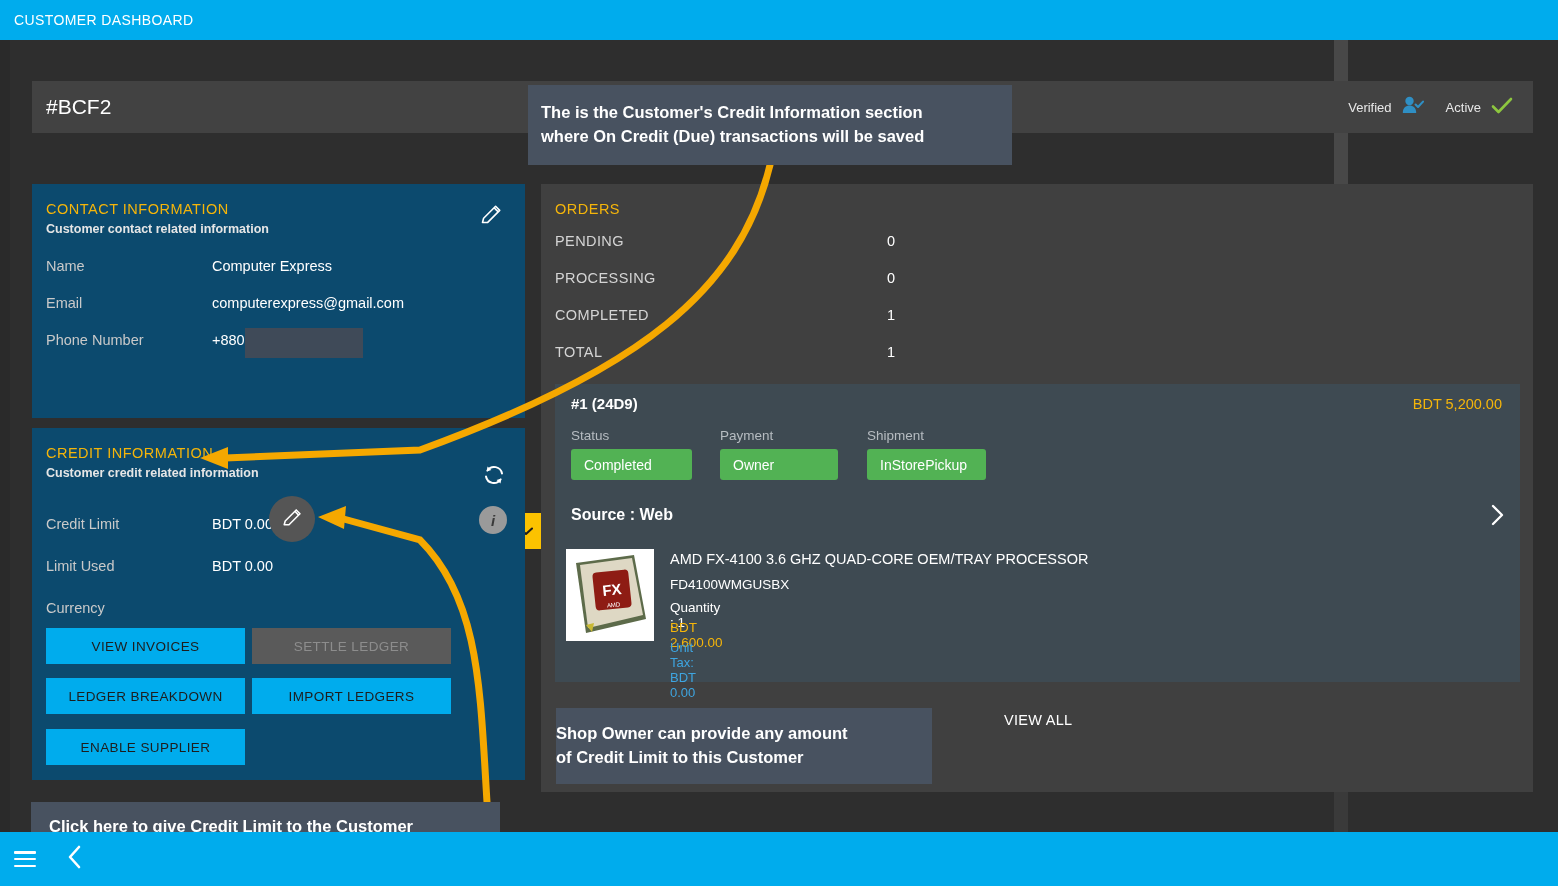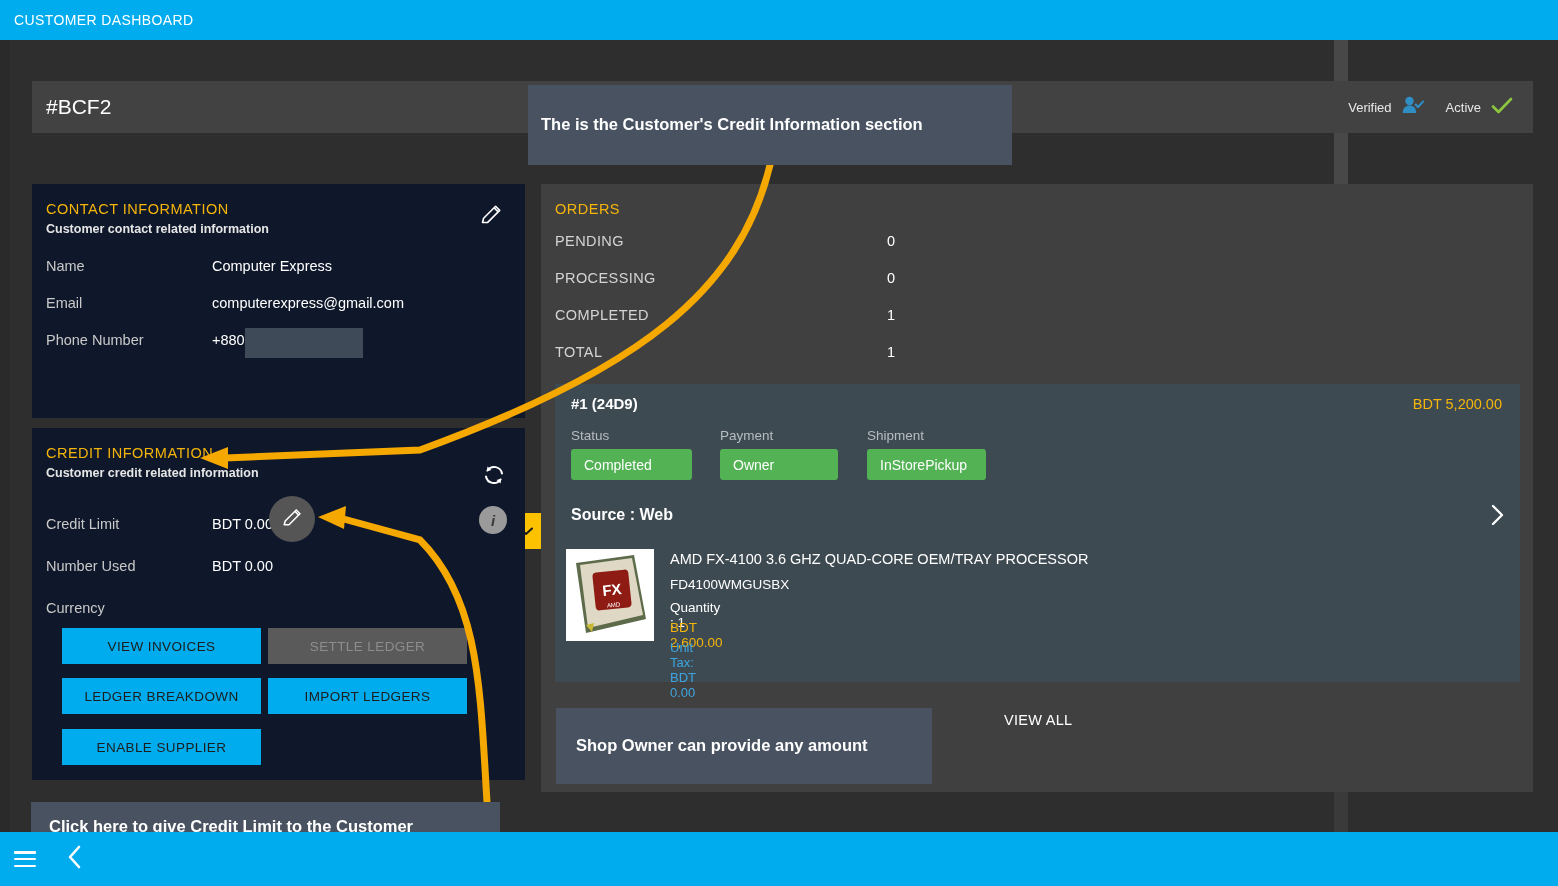--- a/index.html
+++ b/index.html
@@ -48,21 +48,21 @@
     background: #424242; display: flex; align-items: center;
     padding: 0 20px 0 14px;
   }
   .header-id { color: #ffffff; font-size: 21px; }
   .header-right { margin-left: auto; display: flex; align-items: center; gap: 22px; }
   .hdr-chip { display: flex; align-items: center; gap: 10px; }
   .hdr-chip .lbl { color: #e8e8e8; font-size: 13px; }
 
   
   .card {
-    position: absolute; background: #0f172a;
+    position: absolute; background: #0c4a6e;
   }
   .card-contact { left: 32px; top: 144px; width: 493px; height: 234px; }
   .card-credit  { left: 32px; top: 388px; width: 493px; height: 352px; }
 
   .card-title {
     color: #f5b50a; font-size: 14.5px; letter-spacing: .5px;
     position: absolute; left: 14px; top: 17px;
   }
   .card-sub {
     color: #e6e6e6; font-size: 12.5px; font-weight: bold;
@@ -103,21 +103,21 @@
     position: absolute; left: 479px; top: 466px; width: 28px; height: 28px;
     border-radius: 50%; background: #9a9a9a; color: #3a3a3a;
     font-size: 15px; font-weight: bold; font-style: italic;
     display: flex; align-items: center; justify-content: center; cursor: pointer;
   }
 
   .btn {
     position: absolute; height: 36px; border: none; cursor: pointer;
     font-size: 13.5px; letter-spacing: .4px;
     font-family: "Liberation Sans", sans-serif;
-    display: flex; align-items: center; justify-content: center; margin-left: 16px;
+    display: flex; align-items: center; justify-content: center;
   }
   .btn-blue { background: #00aced; color: #1d1d1d; }
   .btn-dis  { background: #5a5a5a; color: #8d8d8d; cursor: default;
               display: flex; align-items: center; justify-content: center; gap: 4px; }
 
   
   .card-orders {
     position: absolute; left: 541px; top: 144px; width: 992px; height: 608px;
     background: #404040;
   }
@@ -174,21 +174,21 @@
   }
 
   
   .callout {
     position: absolute; background: #485260; color: #ffffff;
     font-weight: bold; display: flex; align-items: center;
     line-height: 1.45;
   }
   .callout span { display: block; }
   .co1 { left: 528px; top: 45px;  width: 484px; height: 80px;  padding: 0 13px; font-size: 16.5px; }
-  .co2 { left: 556px; top: 668px; width: 376px; height: 76px;  padding: 0 20px; font-size: 16.5px; }
+  .co2 { left: 556px; top: 668px; width: 376px; height: 76px;  padding: 0 0; font-size: 16.5px; }
   .co3 { left: 31px;  top: 762px; width: 469px; height: 49px;  padding: 0 18px; font-size: 16.5px; }
 
   .arrows { position: absolute; left: 0; top: 0; width: 1558px; height: 886px;
             pointer-events: none; }
 
   
   .bottombar {
     position: absolute; left: 0; bottom: 0; width: 1558px; height: 54px;
     background: #00aced; display: flex; align-items: center; gap: 30px;
     padding-left: 14px;
@@ -280,21 +280,21 @@
           <path d="M19.5 21.5 L20.4 16.4 L15.6 18.1 Z" fill="#ffffff"></path>
           <path d="M6.5 4.5 L5.6 9.6 L10.4 7.9 Z" fill="#ffffff"></path>
         </svg>
       </div>
 
       <div class="kv" style="left:14px; top:88px;">
         <span class="k">Credit Limit</span>
         <span class="v">BDT 0.00</span>
       </div>
       <div class="kv" style="left:14px; top:130px;">
-        <span class="k">Number Used</span>
+        <span class="k">Limit Used</span>
         <span class="v">BDT 0.00</span>
       </div>
       <div class="kv" style="left:14px; top:172px;">
         <span class="k">Currency</span>
         <span class="v"></span>
       </div>
 
       <button class="btn btn-blue" style="left:14px; top:200px; width:199px;">
         <span>VIEW INVOICES</span>
       </button>
@@ -389,25 +389,27 @@
       <path d="M770 125 C 740 250, 640 330, 420 410 L 225 418" stroke="#f5a800" stroke-width="7" fill="none" stroke-linecap="round"></path>
       <polygon points="200,418 228,407 228,429" fill="#f5a800"></polygon>
 
       <path d="M487 762 C 480 650, 480 560, 420 500 L 340 478" stroke="#f5a800" stroke-width="7" fill="none" stroke-linecap="round"></path>
       <polygon points="318,477 346,466 344,489" fill="#f5a800"></polygon>
     </svg>
 
     <div class="callout co1">
       <div>
         <span>The is the Customer's Credit Information section</span>
+        <span>where On Credit (Due) transactions will be saved</span>
       </div>
     </div>
     <div class="callout co2">
       <div>
         <span>Shop Owner can provide any amount</span>
+        <span>of Credit Limit to this Customer</span>
       </div>
     </div>
     <div class="callout co3">
       <span>Click here to give Credit Limit to the Customer</span>
     </div>
   </div>
 
   <div class="bottombar">
     <div class="hamb">
         <i></i>

